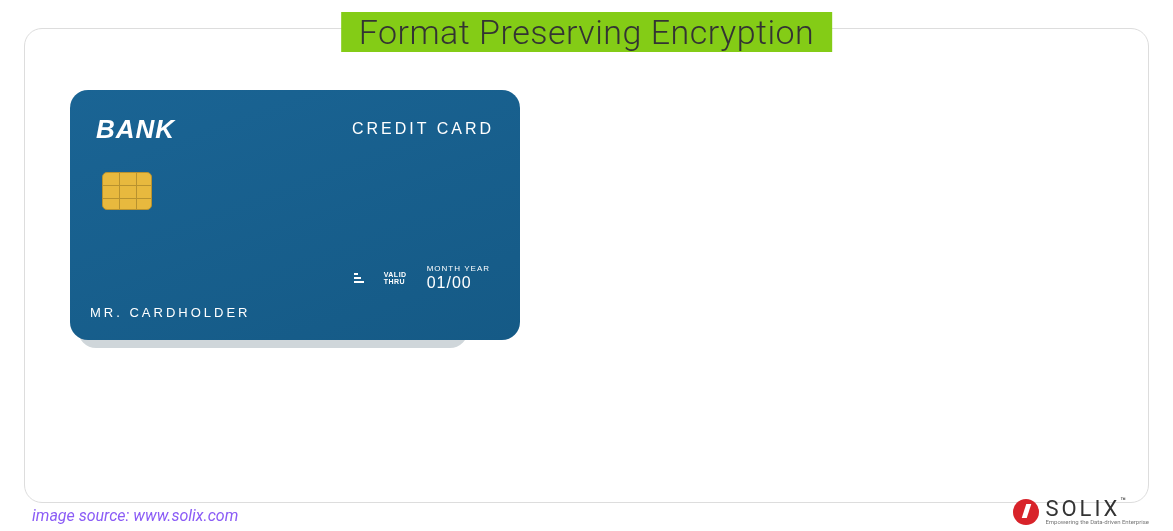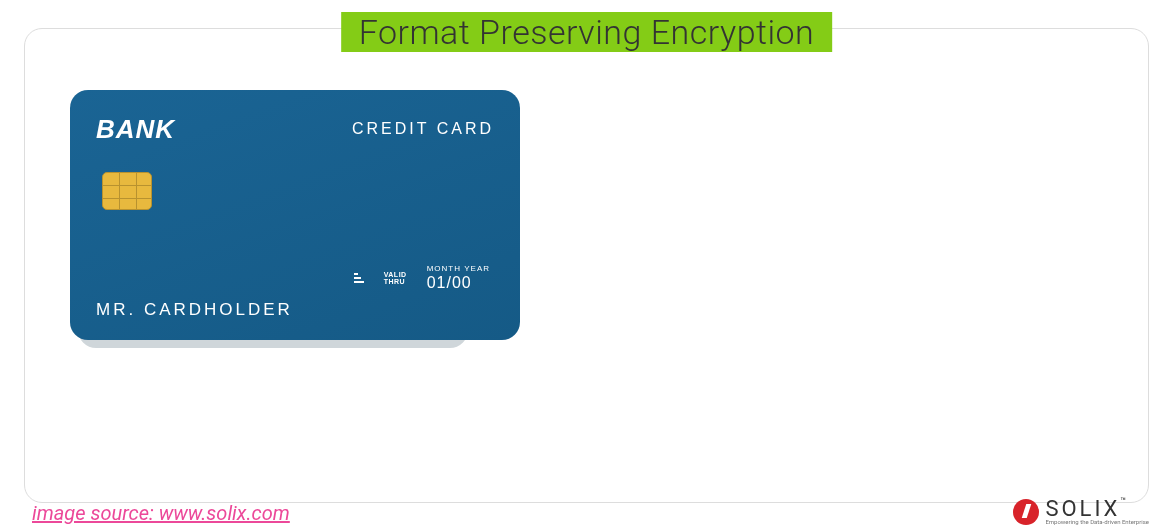--- a/index.html
+++ b/index.html
@@ -104,22 +104,22 @@
   .valid-bars span:nth-child(1){width:4px}
   .valid-bars span:nth-child(2){width:7px}
   .valid-bars span:nth-child(3){width:10px}
   .valid-labels {
     display:flex; flex-direction:column; font-size:7px; line-height:7px;
     letter-spacing:0.5px; font-weight:700;
   }
   .valid-my { font-size: 8px; letter-spacing:1px; margin-bottom:1px;}
   .valid-date { font-size: 16px; letter-spacing:1px; }
   .cardholder {
-    position: absolute; bottom: 20px; left: 26px;
-    font-size: 17px; letter-spacing: 3px;
+    position: absolute; bottom: 20px; left: 20px;
+    font-size: 13px; letter-spacing: 3px;
   }
   
   .rows {
     flex: 1;
     margin-left: 70px;
     display: flex; flex-direction: column; gap: 90px;
   }
   .row { display: flex; align-items: center; gap: 28px; }
   .arrow {
     position: relative;
@@ -147,21 +147,21 @@
     line-height: 1.2;
     letter-spacing: 0.5px;
   }
   
   .footer {
     position: absolute;
     bottom: 6px; left: 32px; right: 24px;
     display: flex; justify-content: space-between; align-items: flex-end;
   }
   .source {
-    font-style: italic; color: #ec4899; font-size: 20px; text-decoration: underline;
+    font-style: italic; color: #8b5cf6; font-size: 16px;
   }
   .logo { display: flex; align-items: flex-end; gap: 6px; }
   .logo-mark {
     width: 26px; height: 26px; border-radius: 50%;
     background: #d8232a; position: relative;
   }
   .logo-mark::after {
     content: ""; position: absolute;
     top: 5px; left: 11px; width: 5px; height: 14px;
     background: #fff; transform: skewX(-18deg);

